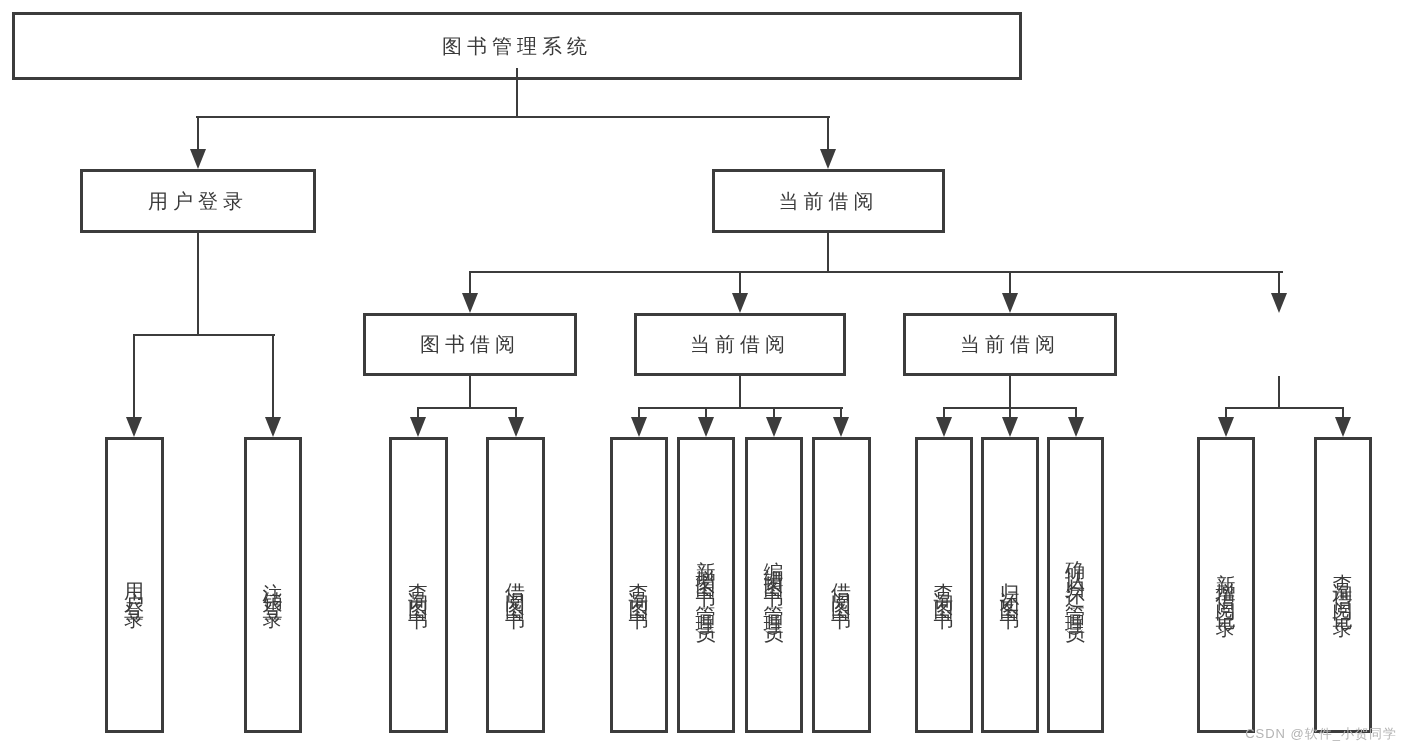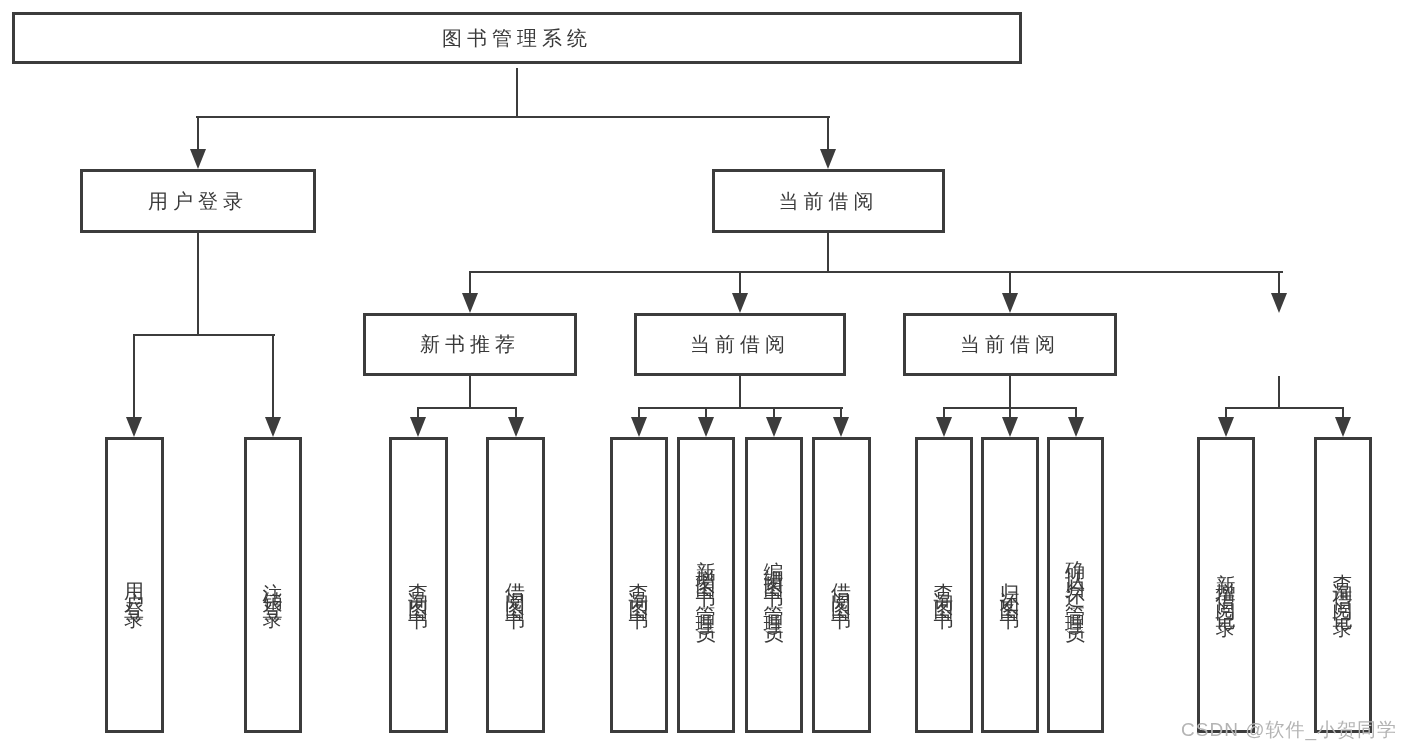--- a/index.html
+++ b/index.html
@@ -18,43 +18,43 @@
     line-height:1;color:#3a3a3a;white-space:nowrap;
   }
   .vl{position:absolute;width:2px;background:#3c3c3c;}
   .hl{position:absolute;height:2px;background:#3c3c3c;}
   .arr{
     position:absolute;width:0;height:0;
     border-left:8px solid transparent;border-right:8px solid transparent;
     border-top:20px solid #3c3c3c;
   }
   .watermark{
-    position:absolute;right:8px;bottom:4px;font-size:19px;letter-spacing:1px;
+    position:absolute;right:8px;bottom:4px;font-size:13px;letter-spacing:1px;
     color:#b4b4b4;white-space:nowrap;
   }
 </style>
 </head>
 <body>
 
 <div class="stage">
 
-  <div class="box" style="left:12px;top:12px;width:1010px;height:52px">
+  <div class="box" style="left:12px;top:12px;width:1010px;height:68px">
     <span class="hlabel">图书管理系统</span>
   </div>
 
   <div class="box" style="left:80px;top:169px;width:236px;height:64px">
     <span class="hlabel">用户登录</span>
   </div>
 
   <div class="box" style="left:712px;top:169px;width:233px;height:64px">
     <span class="hlabel">当前借阅</span>
   </div>
 
   <div class="box" style="left:363px;top:313px;width:214px;height:63px">
-    <span class="hlabel">新书推荐</span>
+    <span class="hlabel">图书借阅</span>
   </div>
 
   <div class="box" style="left:634px;top:313px;width:212px;height:63px">
     <span class="hlabel">当前借阅</span>
   </div>
 
   <div class="box" style="left:903px;top:313px;width:214px;height:63px">
     <span class="hlabel">当前借阅</span>
   </div>
 

